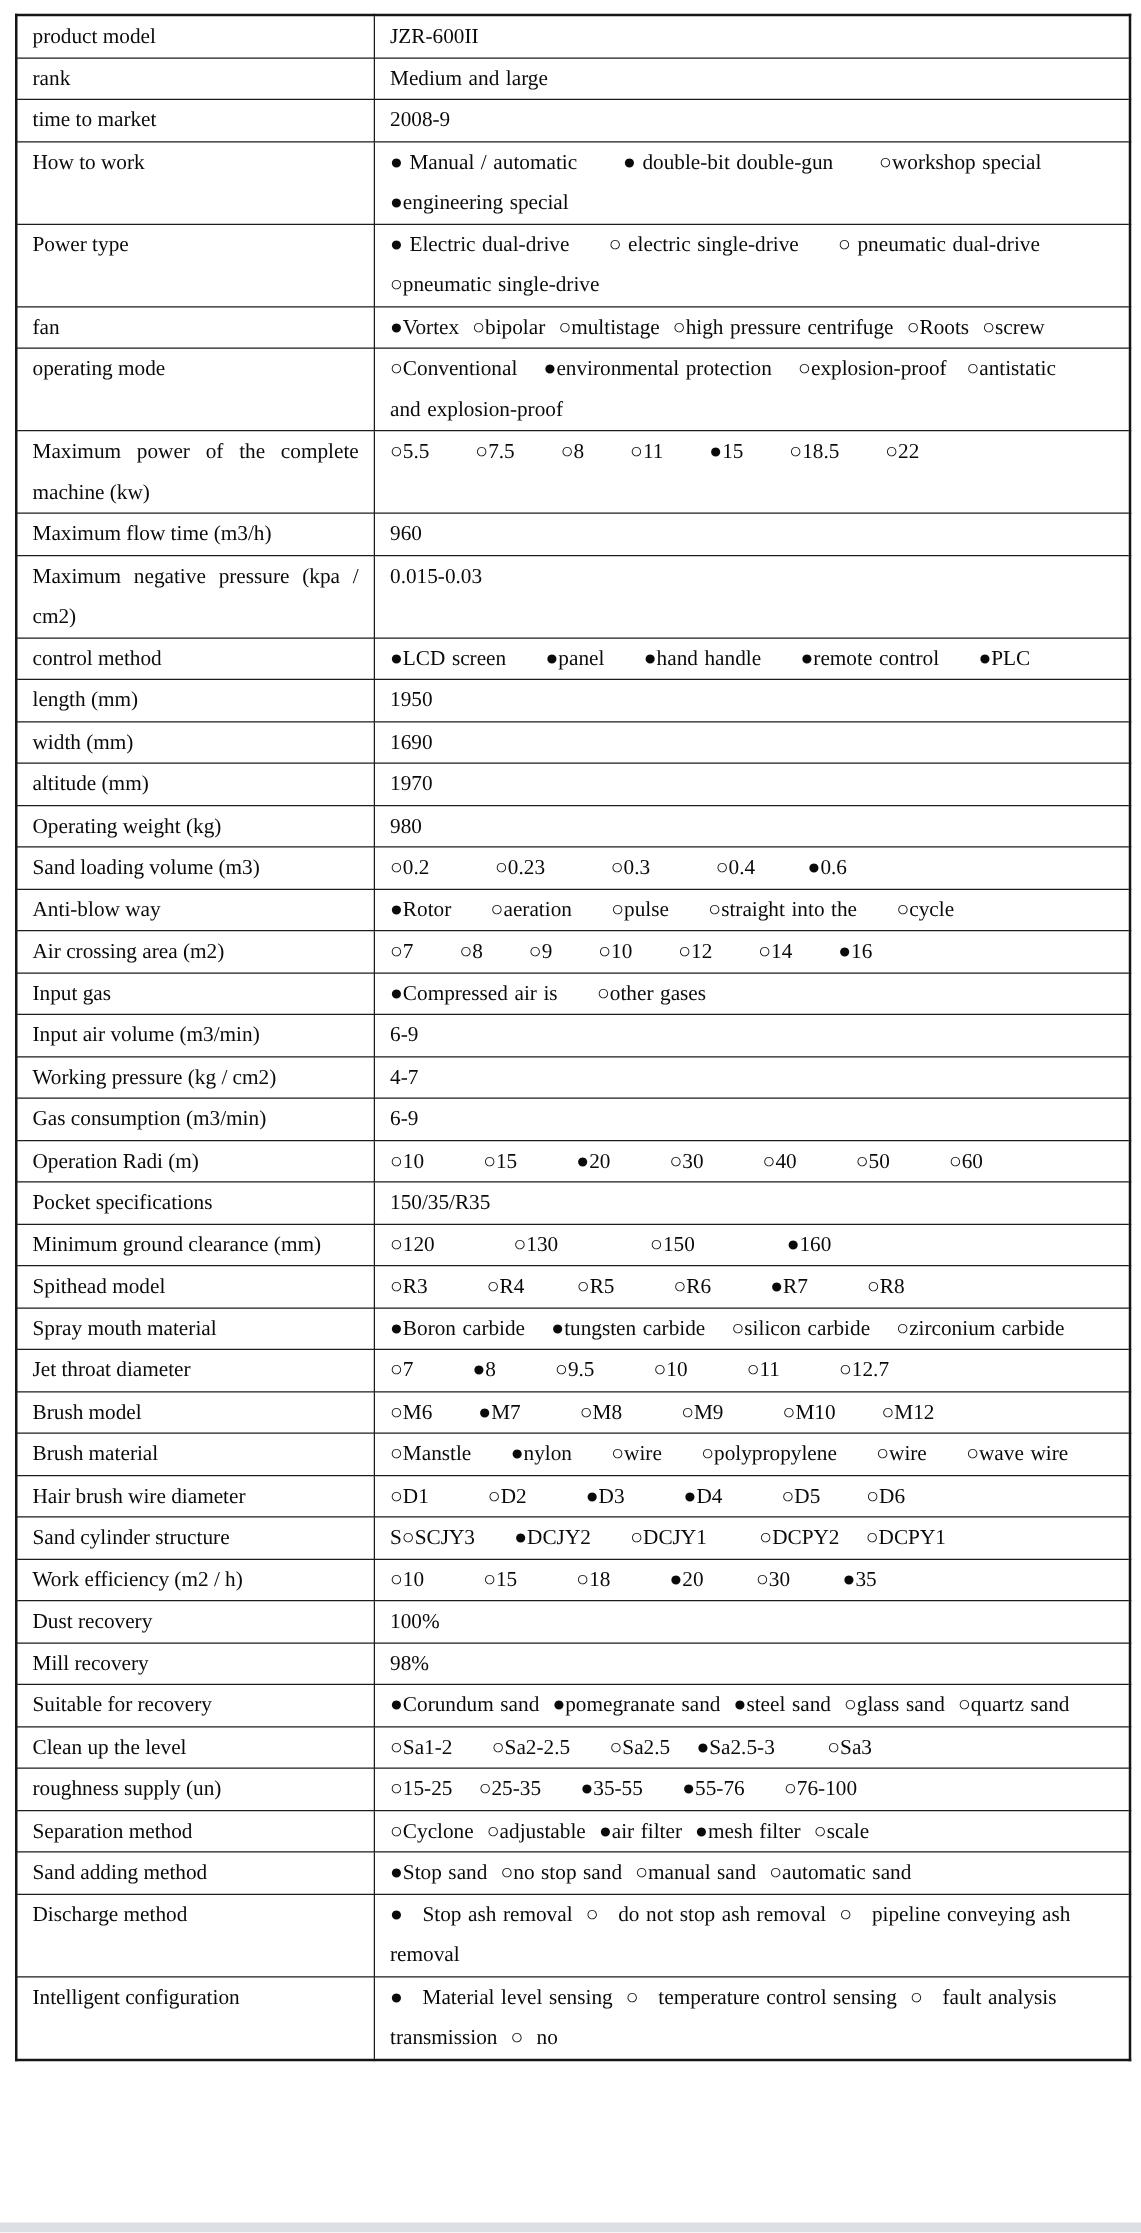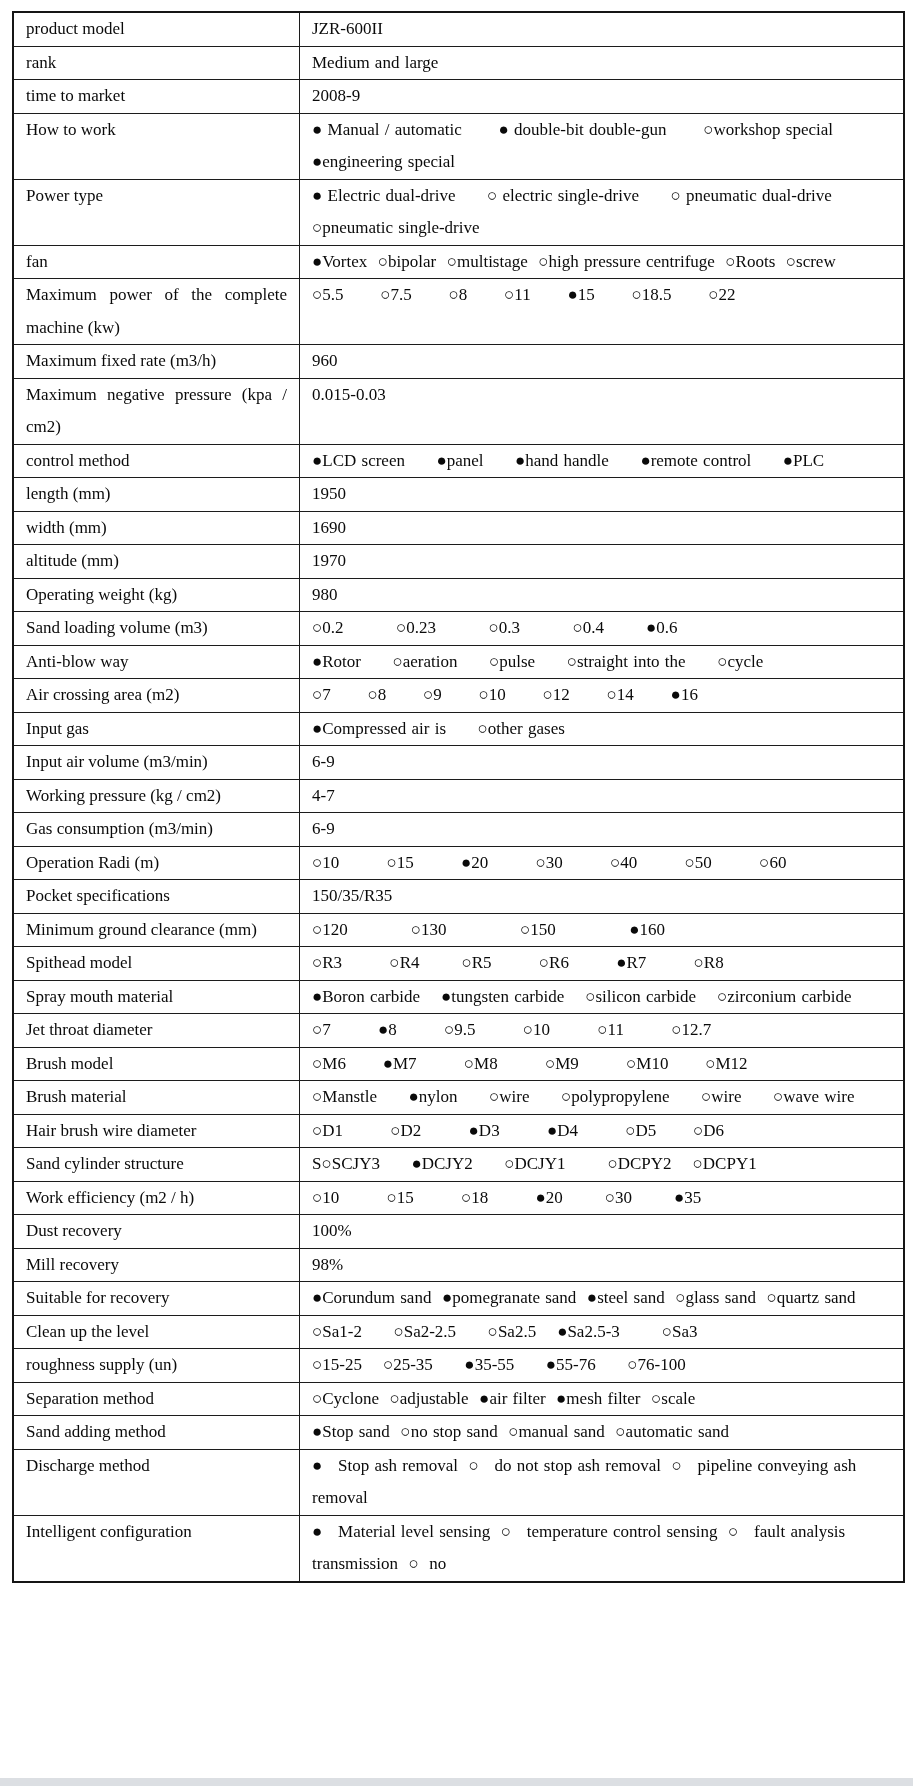--- a/index.html
+++ b/index.html
@@ -89,25 +89,30 @@
         <tr>
           <td class="label-cell">Power type</td>
           <td class="value-cell">● Electric dual-drive      ○ electric single-drive      ○ pneumatic dual-drive
 ○pneumatic single-drive</td>
         </tr>
         <tr>
           <td class="label-cell">fan</td>
           <td class="value-cell">●Vortex  ○bipolar  ○multistage  ○high pressure centrifuge  ○Roots  ○screw</td>
         </tr>
         <tr>
+          <td class="label-cell">operating mode</td>
+          <td class="value-cell">○Conventional    ●environmental protection    ○explosion-proof   ○antistatic
+and explosion-proof</td>
+        </tr>
+        <tr>
           <td class="label-cell">Maximum power of the complete machine (kw)</td>
           <td class="value-cell">○5.5       ○7.5       ○8       ○11       ●15       ○18.5       ○22</td>
         </tr>
         <tr>
-          <td class="label-cell">Maximum fixed rate (m3/h)</td>
+          <td class="label-cell">Maximum flow time (m3/h)</td>
           <td class="value-cell">960</td>
         </tr>
         <tr>
           <td class="label-cell">Maximum negative pressure (kpa / cm2)</td>
           <td class="value-cell">0.015-0.03</td>
         </tr>
         <tr>
           <td class="label-cell">control method</td>
           <td class="value-cell">●LCD screen      ●panel      ●hand handle      ●remote control      ●PLC</td>
         </tr>

